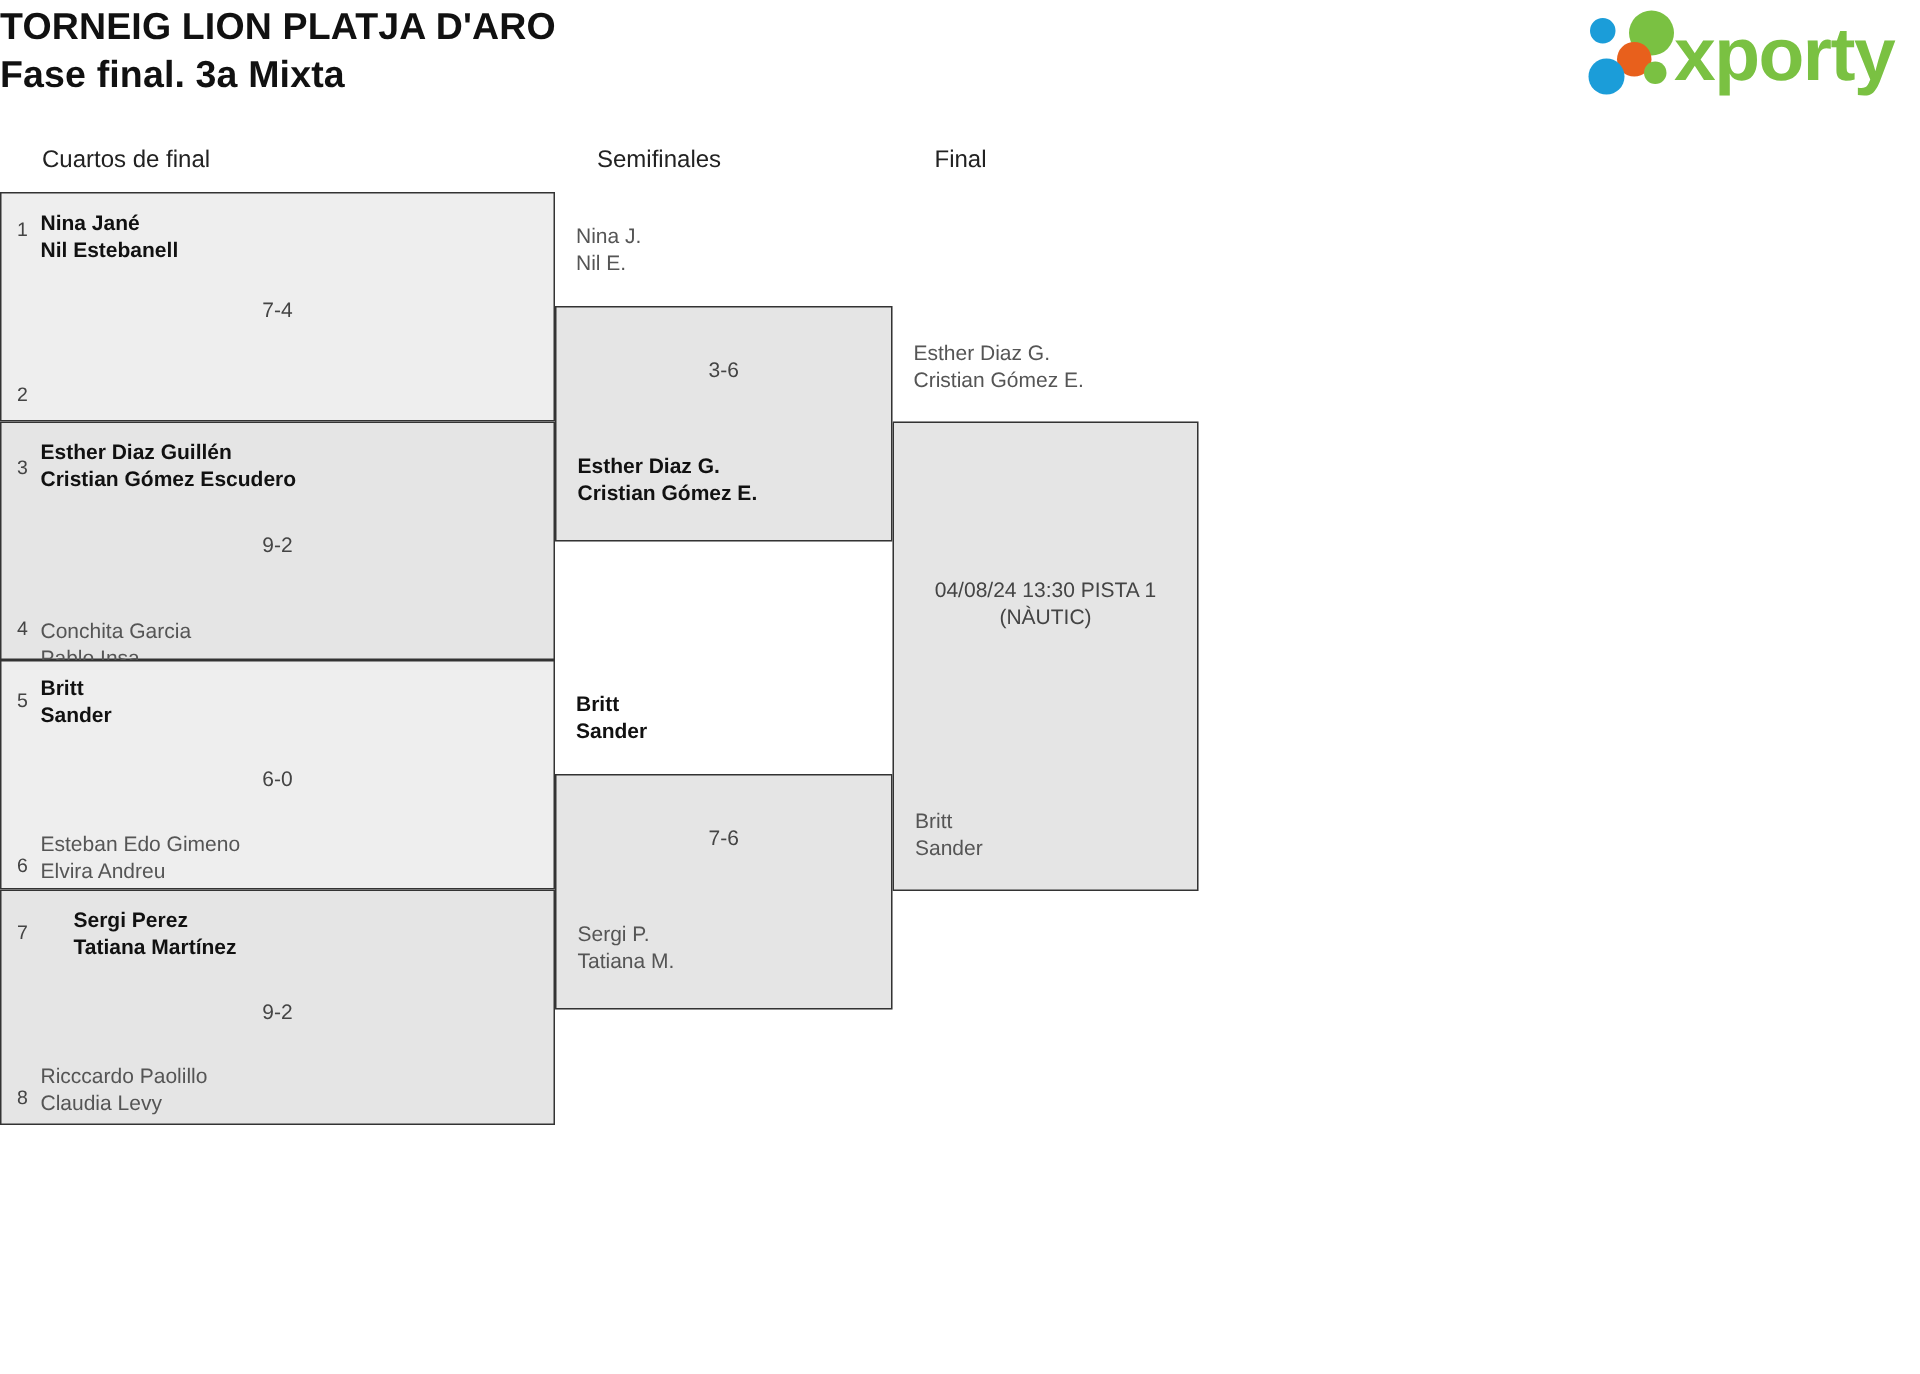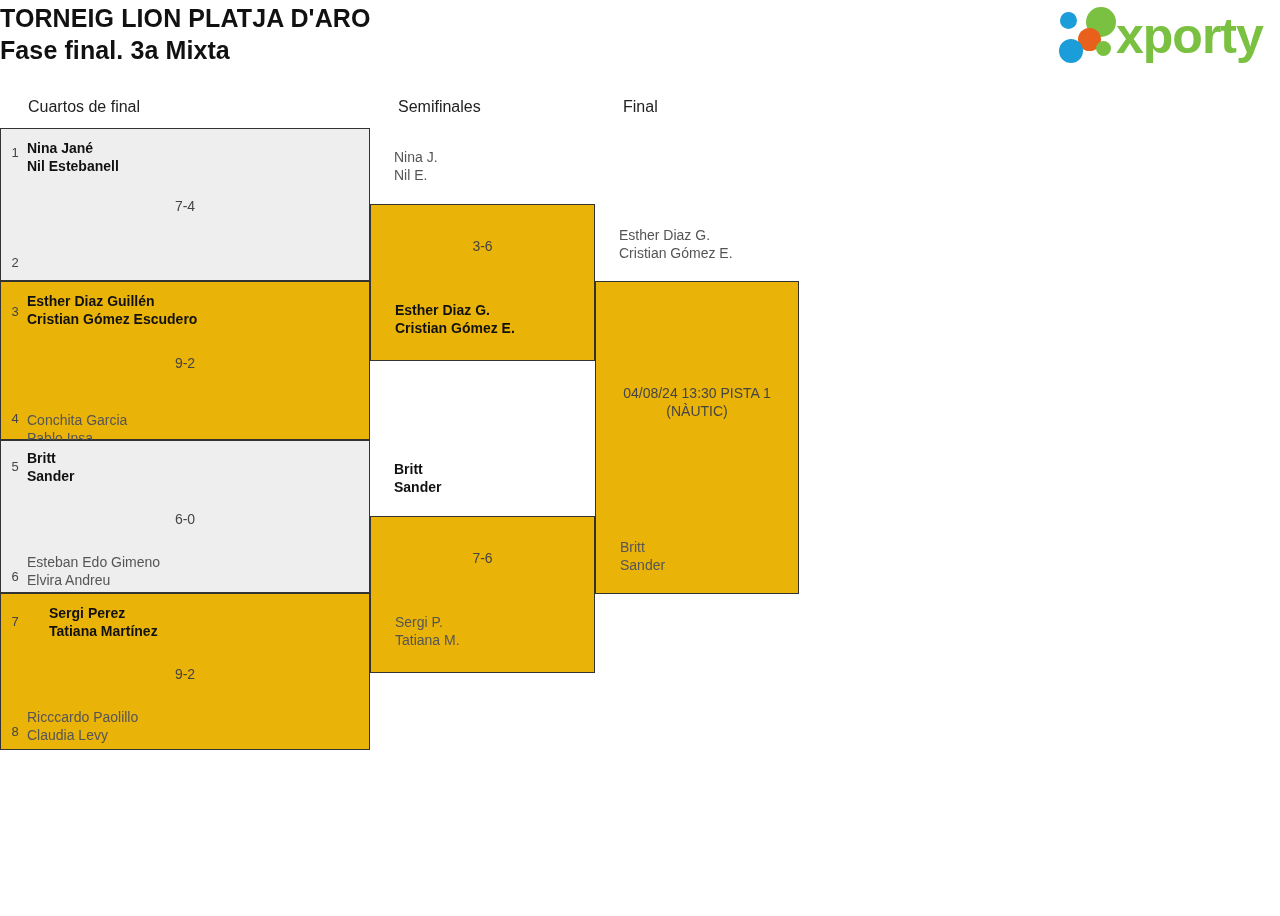--- a/index.html
+++ b/index.html
@@ -76,31 +76,31 @@
   .rh-f  { left: 595px; top: 97px; width: 225px; }
 
   
   .bracket { position: absolute; left: 0; top: 0; width: 1280px; height: 916px; }
 
   .match {
     position: absolute;
     border: 1px solid #333333;
   }
   .match.shaded { background: #eeeeee; }
-  .match.plain  { background: #eab308; }
+  .match.plain  { background: #e5e5e5; }
 
   .team {
     position: absolute;
     left: 0;
     width: 100%;
     padding-left: 26px;
     font-size: 14px;
     line-height: 18px;
   }
-  .team.indent-sf { padding-left: 24px; }
+  .team.indent-sf { padding-left: 14px; }
   .team.winner { color: #111111; font-weight: bold; }
   .team.loser  { color: #555555; font-weight: normal; }
   .team.pending { color: #555555; font-weight: normal; }
   .team .ln { display: block; white-space: nowrap; }
 
   .seed {
     position: absolute;
     left: 6px;
     width: 16px;
     text-align: center;

